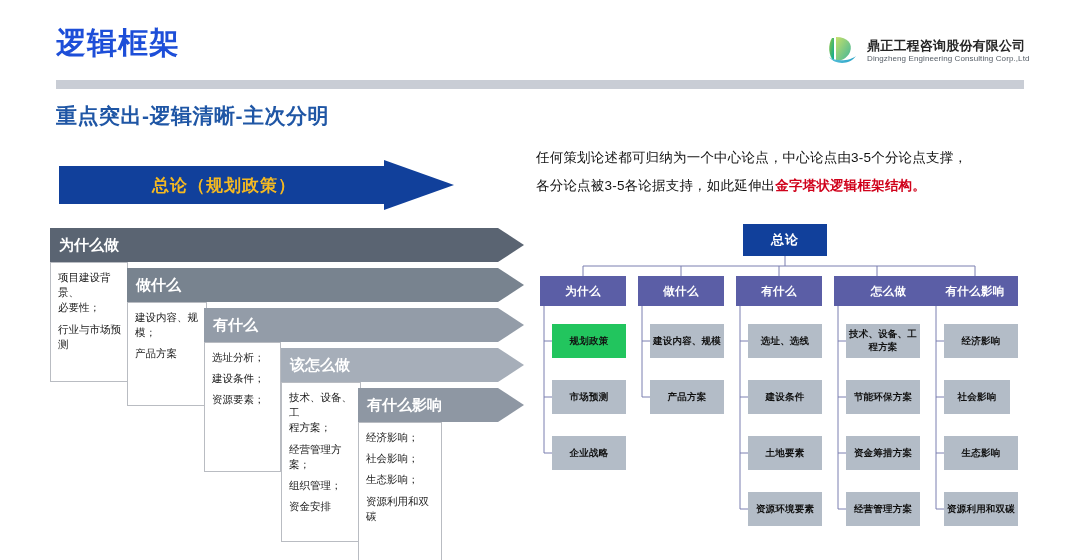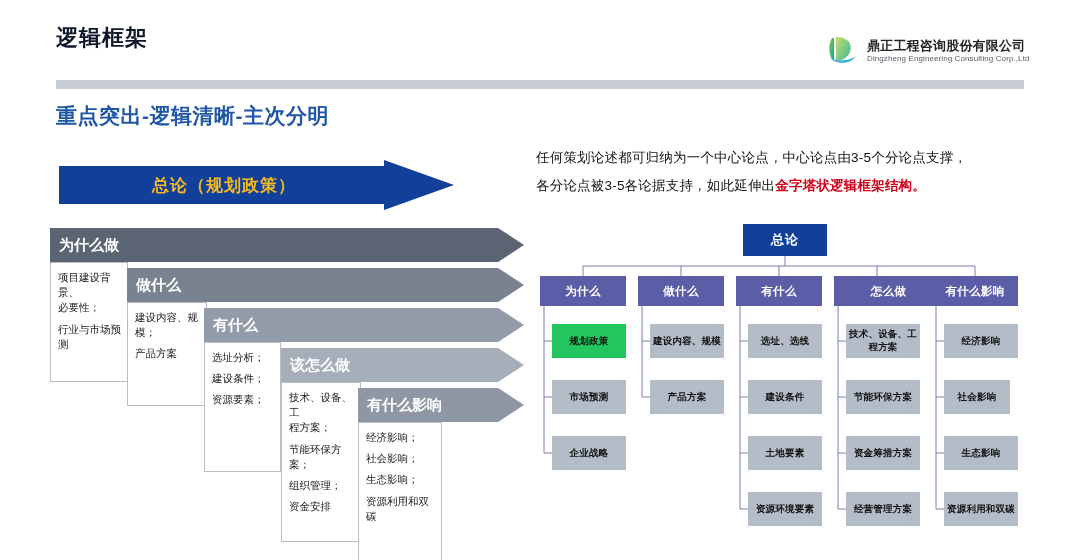--- a/index.html
+++ b/index.html
@@ -7,21 +7,21 @@
     width:1080px;height:560px;
     background:#ffffff;
     font-family:"Liberation Sans","DejaVu Sans",sans-serif;
     overflow:hidden;position:relative;
   }
   .slide{position:absolute;inset:0;}
 
   
   .page-title{
     position:absolute;left:56px;top:26px;
-    font-size:22px;font-weight:bold;color:#0f172a;
+    font-size:30px;font-weight:bold;color:#1d4ed8;
     letter-spacing:1px;line-height:1.1;
   }
   .title-rule{
     position:absolute;left:56px;top:80px;width:968px;height:9px;
     background:#c9cdd5;
   }
   .subtitle{
     position:absolute;left:56px;top:102px;
     font-size:21px;font-weight:bold;color:#1f56a5;letter-spacing:.5px;
   }
@@ -177,21 +177,21 @@
         <p>资源要素；</p>
       </div>
       <div class="stair-head" style="left: 231px; top: 120px; width: 239px; text-align: center;">
         <div class="stair-head-bar" style="width: 217px; background: rgb(166, 174, 185);"></div>
         <div class="stair-head-tip" style="left: 217px; background: rgb(166, 174, 185);"></div>
         <span class="stair-head-label">该怎么做</span>
       </div>
       <div class="stair-body" style="left: 231px; top: 154px; width: 80px; height: 160px;">
         <p>技术、设备、工
 程方案；</p>
-        <p>节能环保方案；</p>
+        <p>经营管理方案；</p>
         <p>组织管理；</p>
         <p>资金安排</p>
       </div>
       <div class="stair-head" style="left: 308px; top: 160px; width: 162px;">
         <div class="stair-head-bar" style="width: 140px; background: rgb(142, 151, 163);"></div>
         <div class="stair-head-tip" style="left: 140px; background: rgb(142, 151, 163);"></div>
         <span class="stair-head-label">有什么影响</span>
       </div>
       <div class="stair-body" style="left: 308px; top: 194px; width: 84px; height: 160px;">
         <p>经济影响；</p>

